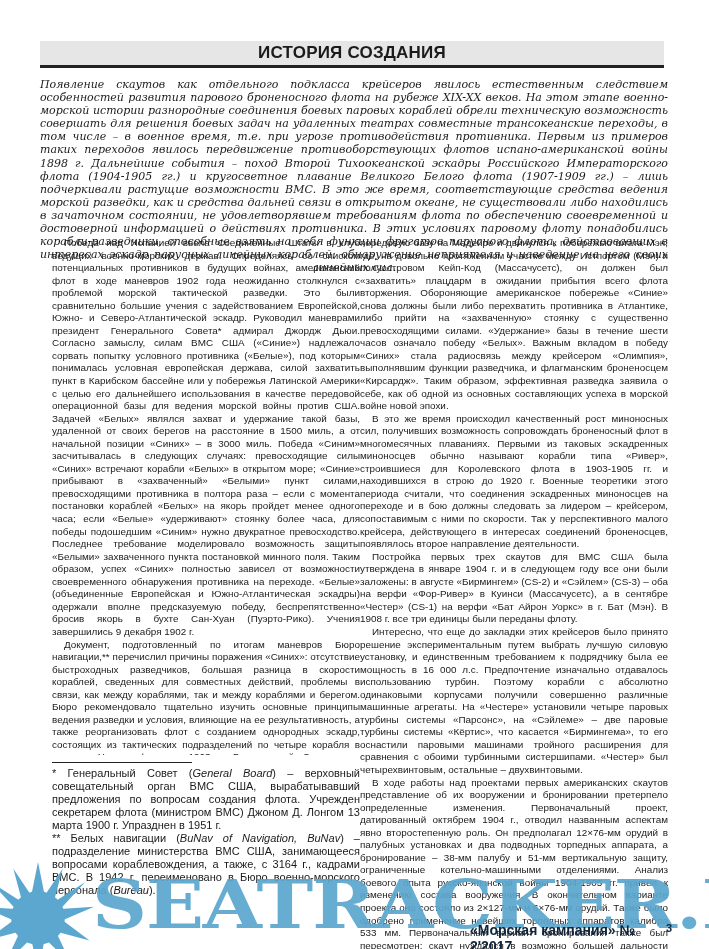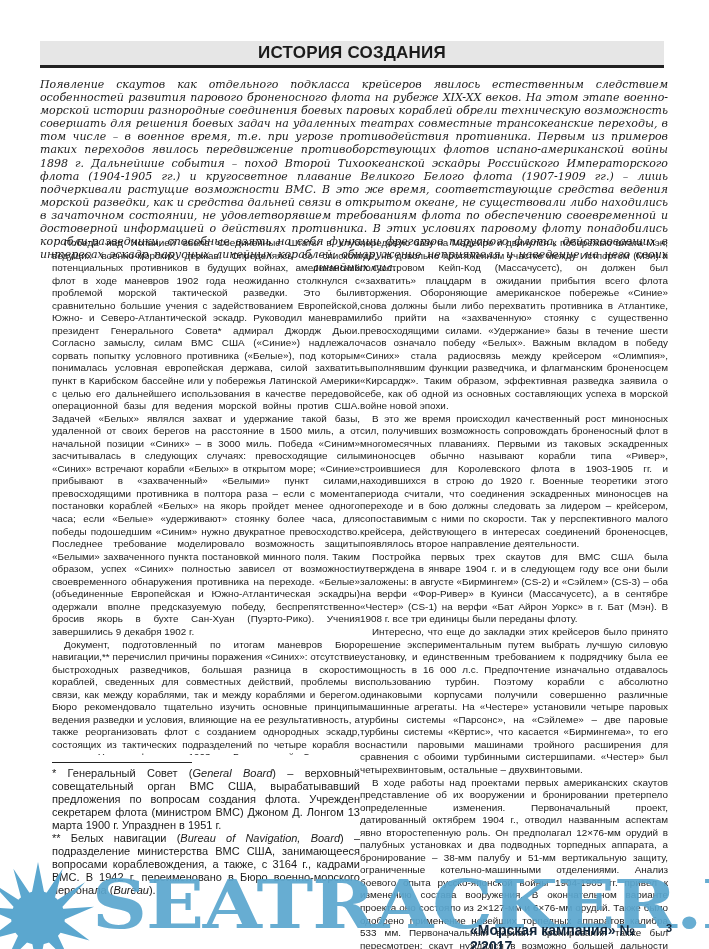--- a/index.html
+++ b/index.html
@@ -78,21 +78,21 @@
   <div class="columns">
     <div class="col">
       <div class="col-left-body">
         <p>Победа над Испанией ввела Соединенные Штаты в клуб ведущих военно-морских держав. Определяясь со списком потенциальных противников в будущих войнах, американский флот в ходе маневров 1902 года неожиданно столкнулся с проблемой морской тактической разведки. Это были сравнительно большие учения с задействованием Европейской, Южно- и Северо-Атлантической эскадр. Руководил маневрами президент Генерального Совета* адмирал Джордж Дьюи. Согласно замыслу, силам ВМС США («Синие») надлежало сорвать попытку условного противника («Белые»), под которым понималась условная европейская держава, силой захватить пункт в Карибском бассейне или у побережья Латинской Америки с целью его дальнейшего использования в качестве передовой операционной базы для ведения морской войны против США. Задачей «Белых» являлся захват и удержание такой базы, удаленной от своих берегов на расстояние в 1500 миль, а от начальной позиции «Синих» – в 3000 миль. Победа «Синим» засчитывалась в следующих случаях: превосходящие силы «Синих» встречают корабли «Белых» в открытом море; «Синие» прибывают в «захваченный» «Белыми» пункт силами, превосходящими противника в полтора раза – если с момента постановки кораблей «Белых» на якорь пройдет менее одного часа; если «Белые» «удерживают» стоянку более часа, для победы подошедшим «Синим» нужно двукратное превосходство. Последнее требование моделировало возможность защиты «Белыми» захваченного пункта постановкой минного поля. Таким образом, успех «Синих» полностью зависел от возможности своевременного обнаружения противника на переходе. «Белые» (объединенные Европейская и Южно-Атлантическая эскадры) одержали вполне предсказуемую победу, беспрепятственно бросив якорь в бухте Сан-Хуан (Пуэрто-Рико). Учения завершились 9 декабря 1902 г.</p>
         <p>Документ, подготовленный по итогам маневров Бюро навигации,** перечислил причины поражения «Синих»: отсутствие быстроходных разведчиков, большая разница в скорости кораблей, сведенных для совместных действий, проблемы в связи, как между кораблями, так и между кораблями и берегом. Бюро рекомендовало тщательно изучить основные принципы ведения разведки и условия, влияющие на ее результативность, а также реорганизовать флот с созданием однородных эскадр, состоящих из тактических подразделений по четыре корабля в каждом. Уже в феврале 1903 г. Генеральный Совет внес предложение о постройке быстроходных крейсеров небольшого водоизмещения для осуществления разведки в интересах соединений флота.</p>
 
       </div>
       <div class="footnote-rule"></div>
       <div class="footnotes">
         <p><span>*</span> <span>Генеральный Совет (</span><em>General Board</em><span>) – верховный совещательный орган ВМС США, вырабатывавший предложения по вопросам создания флота. Учрежден секретарем флота (министром ВМС) Джоном Д. Лонгом 13 марта 1900 г. Упразднен в 1951 г.</span></p>
-        <p><span>**</span> <span>Белых навигации (</span><em>Bureau of Navigation, Board</em><span>) – подразделение министерства ВМС США, занимающееся вопросами кораблевождения, а также, с 3164 г., кадрами ВМС. В 1942 г. переименовано в Бюро военно-морского персонала (</span><em>Bureau</em><span>).</span></p>
+        <p><span>**</span> <span>Белых навигации (</span><em>BuNav of Navigation, BuNav</em><span>) – подразделение министерства ВМС США, занимающееся вопросами кораблевождения, а также, с 3164 г., кадрами ВМС. В 1942 г. переименовано в Бюро военно-морского персонала (</span><em>Bureau</em><span>).</span></p>
       </div>
     </div>
 
     <div class="col">
       <p style="text-indent:0">передовую базу на Мадейре и двинулся к побережью штата Мэн, где, на довольно протяженном участке между Истпортом (Мэн) и полуостровом Кейп-Код (Массачусетс), он должен был «захватить» плацдарм в ожидании прибытия всего флота вторжения. Обороняющие американское побережье «Синие» снова должны были либо перехватить противника в Атлантике, либо прийти на «захваченную» стоянку с существенно превосходящими силами. «Удержание» базы в течение шести часов означало победу «Белых». Важным вкладом в победу «Синих» стала радиосвязь между крейсером «Олимпия», выполнявшим функции разведчика, и флагманским броненосцем «Кирсардж». Таким образом, эффективная разведка заявила о себе, как об одной из основных составляющих успеха в морской войне новой эпохи.</p>
       <p>В это же время происходил качественный рост миноносных сил, получивших возможность сопровождать броненосный флот в многомесячных плаваниях. Первыми из таковых эскадренных миноносцев обычно называют корабли типа «Ривер», строившиеся для Королевского флота в 1903-1905 гг. и находившихся в строю до 1920 г. Военные теоретики этого периода считали, что соединения эскадренных миноносцев на переходе и в бою должны следовать за лидером – крейсером, сопоставимым с ними по скорости. Так у перспективного малого крейсера, действующего в интересах соединений броненосцев, появлялось второе направление деятельности.</p>
       <p>Постройка первых трех скаутов для ВМС США была утверждена в январе 1904 г. и в следующем году все они были заложены: в августе «Бирмингем» (CS-2) и «Сэйлем» (CS-3) – оба на верфи «Фор-Ривер» в Куинси (Массачусетс), а в сентябре «Честер» (CS-1) на верфи «Бат Айрон Уоркс» в г. Бат (Мэн). В 1908 г. все три единицы были переданы флоту.</p>
       <p>Интересно, что еще до закладки этих крейсеров было принято решение экспериментальным путем выбрать лучшую силовую установку, и единственным требованием к подрядчику была ее мощность в 16 000 л.с. Предпочтение изначально отдавалось использованию турбин. Поэтому корабли с абсолютно одинаковыми корпусами получили совершенно различные машинные агрегаты. На «Честере» установили четыре паровых турбины системы «Парсонс», на «Сэйлеме» – две паровые турбины системы «Кёртис», что касается «Бирмингема», то его оснастили паровыми машинами тройного расширения для сравнения с обоими турбинными систершипами. «Честер» был четырехвинтовым, остальные – двухвинтовыми.</p>
       <p>В ходе работы над проектами первых американских скаутов представление об их вооружении и бронировании претерпело определенные изменения. Первоначальный проект, датированный октябрем 1904 г., отводил названным аспектам явно второстепенную роль. Он предполагал 12×76-мм орудий в палубных установках и два подводных торпедных аппарата, а бронирование – 38-мм палубу и 51-мм вертикальную защиту, ограниченные котельно-машинными отделениями. Анализ боевого опыта русско-японской войны 1904-1905 гг. привел к изменению состава вооружения. В окончательном варианте проекта оно состояло из 2×127-мм и 6×76-мм орудий. Также было одобрено применение новейших торпедных аппаратов калибра 533 мм. Первоначальный вариант бронирования также был пересмотрен: скаут нуждался в возможно большей дальности плавания,</p>
     </div>

